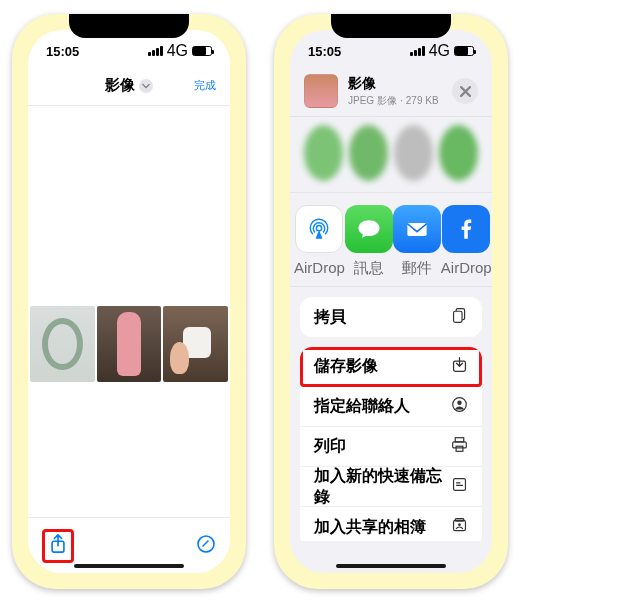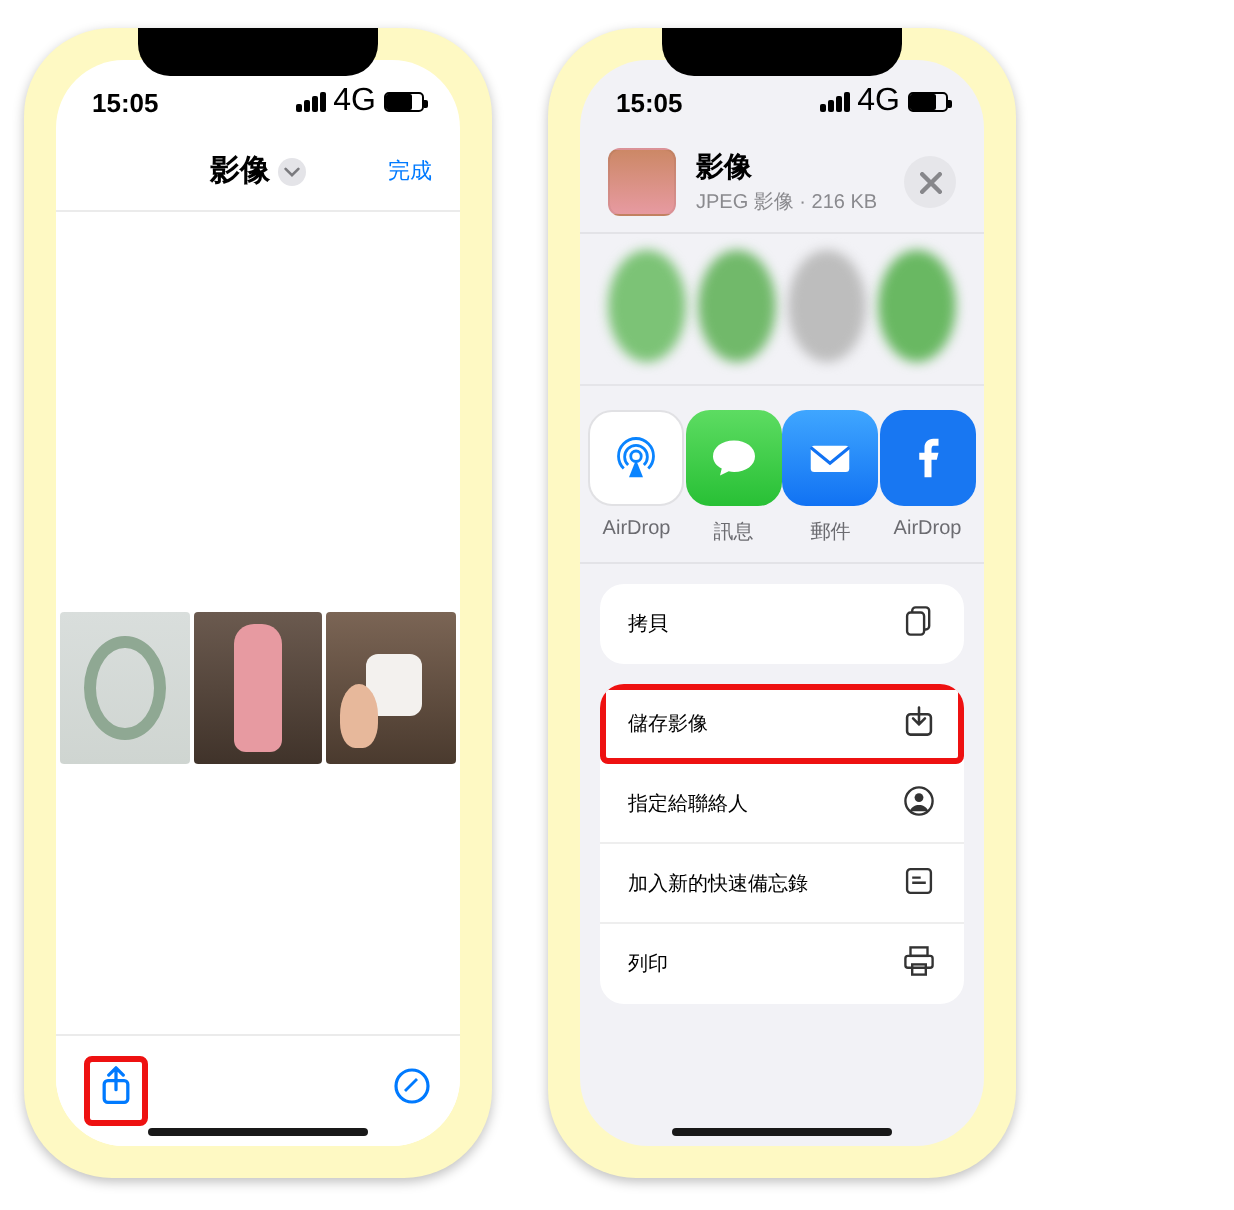--- a/index.html
+++ b/index.html
@@ -97,32 +97,32 @@
   }
   .contact{ width:56px; height:56px; border-radius:50%; filter:blur(3px);}
   .c1{background:#7cc376;} .c2{background:#71b96a;} .c3{background:#bdbdbd;} .c4{background:#69b862;}
 
   .apps-row{
     display:flex; justify-content:space-around; padding:12px 4px 8px;
     border-bottom:.5px solid rgba(0,0,0,.06);
   }
   .app{ width:56px; text-align:center; }
   .app-icon{ width:48px; height:48px; border-radius:12px; margin:0 auto 6px; display:flex; align-items:center; justify-content:center;}
-  .app-label{ font-size:10px; color:#6b6b70;}
+  .app-label{ font-size:15px; color:#6b6b70;}
   .i-airdrop{ background:#fff; border:1px solid #e1e1e4;}
   .i-msg{ background:linear-gradient(#5ddc62,#28c035);}
   .i-mail{ background:linear-gradient(#3fa6ff,#1172f3);}
   .i-fb{ background:#1877f2;}
   .app-icon svg{width:28px;height:28px;}
 
   .actions{ padding:10px 10px 0; }
   .action-group{ background:#fff; border-radius:12px; overflow:hidden; margin-bottom:10px;}
   .action{
     height:40px; display:flex; align-items:center; justify-content:space-between;
-    padding:0 14px; font-size:10px; border-bottom:.5px solid #eee;
+    padding:0 14px; font-size:16px; border-bottom:.5px solid #eee;font-weight:bold;
   }
   .action:last-child{ border-bottom:none;}
   .action-icon{ color:#333; }
   .hl{ outline:3px solid #e11; outline-offset:-3px; border-radius:4px;text-align:center;}
   .actions-scroll{ height: 254px; overflow:hidden; }
 
 </style>
 </head>
 <body>
 
@@ -202,21 +202,21 @@
         <div class="batt">
             <i></i>
           </div>
       </div>
     </div>
 
     <div class="sheet-header">
       <div class="sheet-thumb"></div>
       <div class="sheet-titles">
         <div class="sheet-title">影像</div>
-        <div class="sheet-sub">JPEG 影像 · 216 KB</div>
+        <div class="sheet-sub">JPEG 影像 · 279 KB</div>
       </div>
       <div class="sheet-close">
         <svg width="11" height="11" viewBox="0 0 10 10">
             <path d="M1 1 L9 9 M9 1 L1 9" stroke="#87878b" stroke-width="2" stroke-linecap="round"></path>
           </svg>
       </div>
     </div>
 
     <div class="contacts-row">
       <div class="contact c1"></div>
@@ -294,37 +294,48 @@
           <span>指定給聯絡人</span>
           <span class="action-icon">
             <svg width="17" height="17" viewBox="0 0 20 20">
                 <circle cx="10" cy="10" r="8" fill="none" stroke="#333" stroke-width="1.4"></circle>
                 <circle cx="10" cy="8" r="2.6" fill="#333"></circle>
                 <path d="M4.5 16c1.2-2.6 3.2-3.6 5.5-3.6s4.3 1 5.5 3.6" fill="#333"></path>
               </svg>
           </span>
         </div>
         <div class="action">
-          <span>加入新的快速備忘錄</span>
-          <span class="action-icon">
-            <svg width="17" height="17" viewBox="0 0 20 20">
-                <rect x="3" y="3" width="14" height="14" rx="2" fill="none" stroke="#333" stroke-width="1.4"></rect>
-                <path d="M6 8h5M6 11h8" stroke="#333" stroke-width="1.4"></path>
-              </svg>
-          </span>
-        </div>
-        <div class="action">
           <span>列印</span>
           <span class="action-icon">
             <svg width="17" height="17" viewBox="0 0 20 20">
                 <rect x="5" y="2" width="10" height="5" fill="none" stroke="#333" stroke-width="1.4"></rect>
                 <rect x="2" y="7" width="16" height="7" rx="1.5" fill="none" stroke="#333" stroke-width="1.4"></rect>
                 <rect x="6" y="12" width="8" height="6" fill="none" stroke="#333" stroke-width="1.4"></rect>
               </svg>
           </span>
         </div>
+        <div class="action">
+          <span>加入新的快速備忘錄</span>
+          <span class="action-icon">
+            <svg width="17" height="17" viewBox="0 0 20 20">
+                <rect x="3" y="3" width="14" height="14" rx="2" fill="none" stroke="#333" stroke-width="1.4"></rect>
+                <path d="M6 8h5M6 11h8" stroke="#333" stroke-width="1.4"></path>
+              </svg>
+          </span>
+        </div>
+        <div class="action">
+          <span>加入共享的相簿</span>
+          <span class="action-icon">
+            <svg width="17" height="17" viewBox="0 0 20 20">
+                <rect x="3" y="4" width="14" height="12" rx="2" fill="none" stroke="#333" stroke-width="1.4"></rect>
+                <rect x="5" y="2" width="10" height="3" rx="1" fill="none" stroke="#333" stroke-width="1.4"></rect>
+                <circle cx="10" cy="9" r="1.6" fill="#333"></circle>
+                <path d="M6 14c1-1.6 2.3-2.3 4-2.3s3 .7 4 2.3" fill="none" stroke="#333" stroke-width="1.3"></path>
+              </svg>
+          </span>
+        </div>
 
       </div>
     </div>
 
     <div class="home-ind"></div>
   </div>
 </div>
 
 </body></html>

